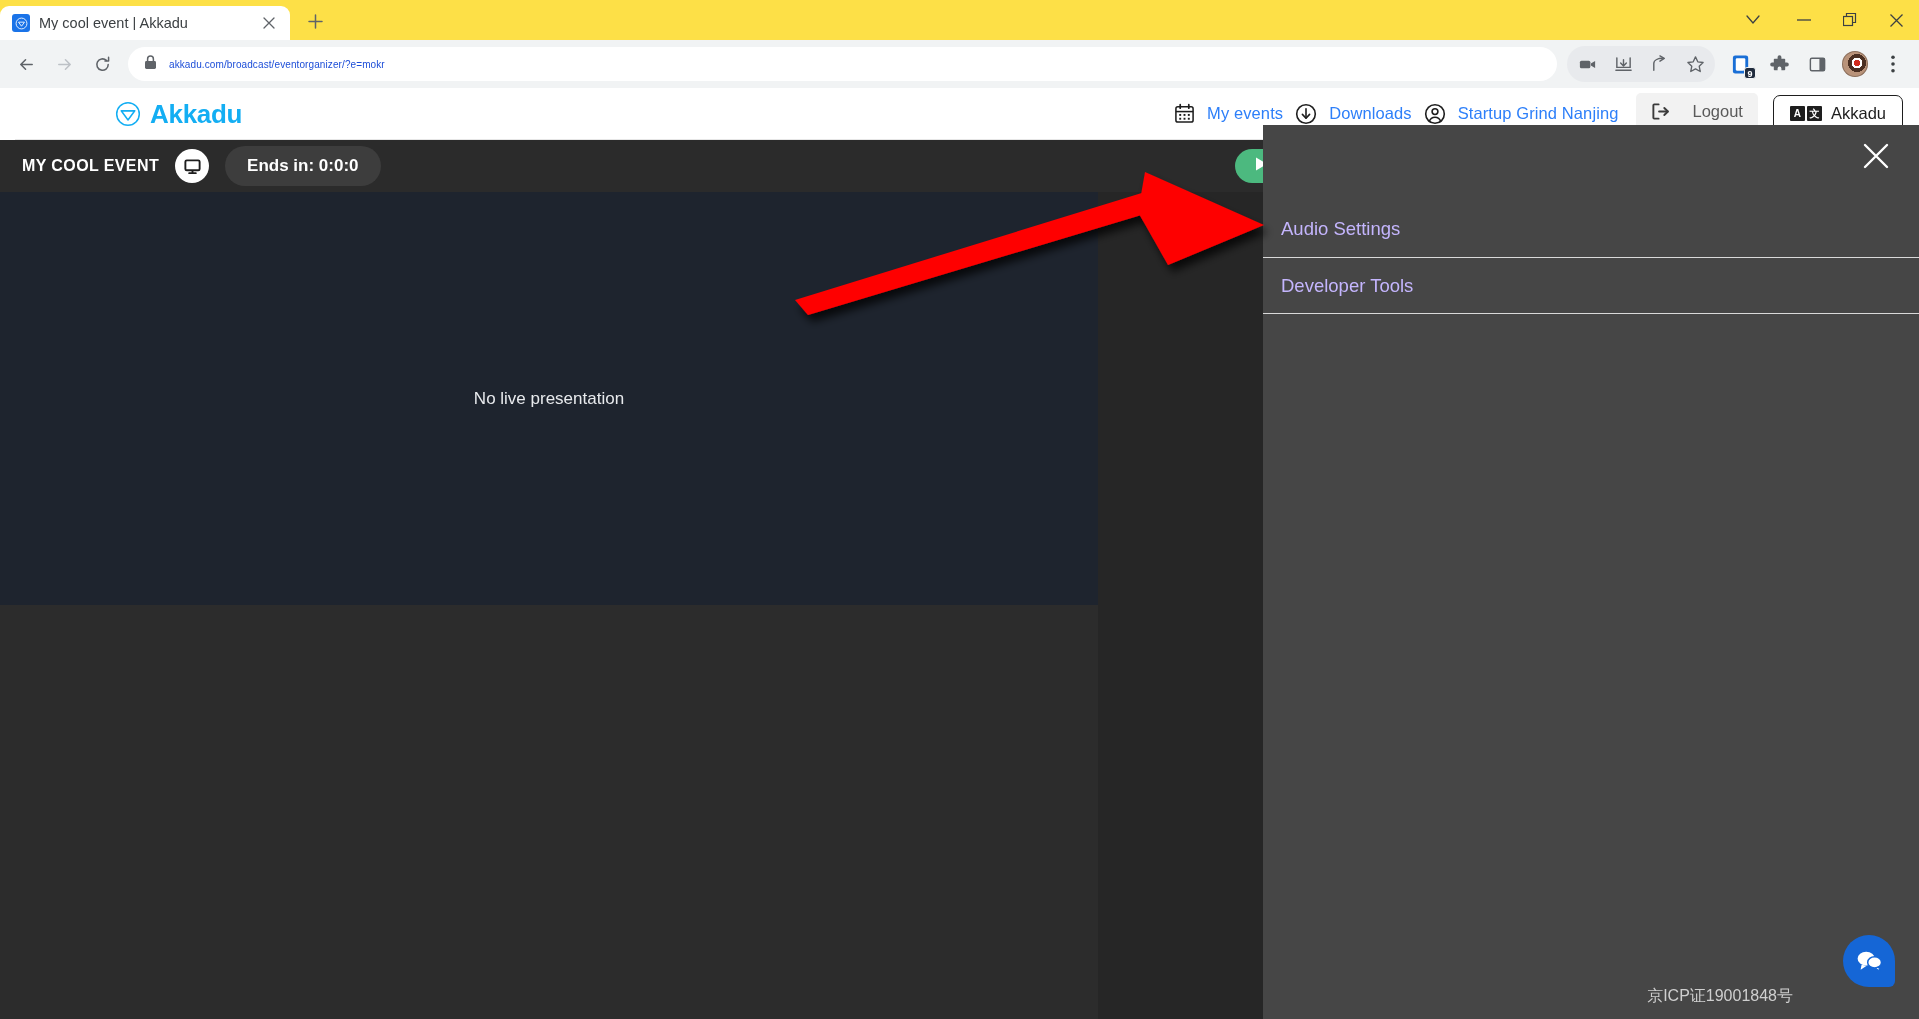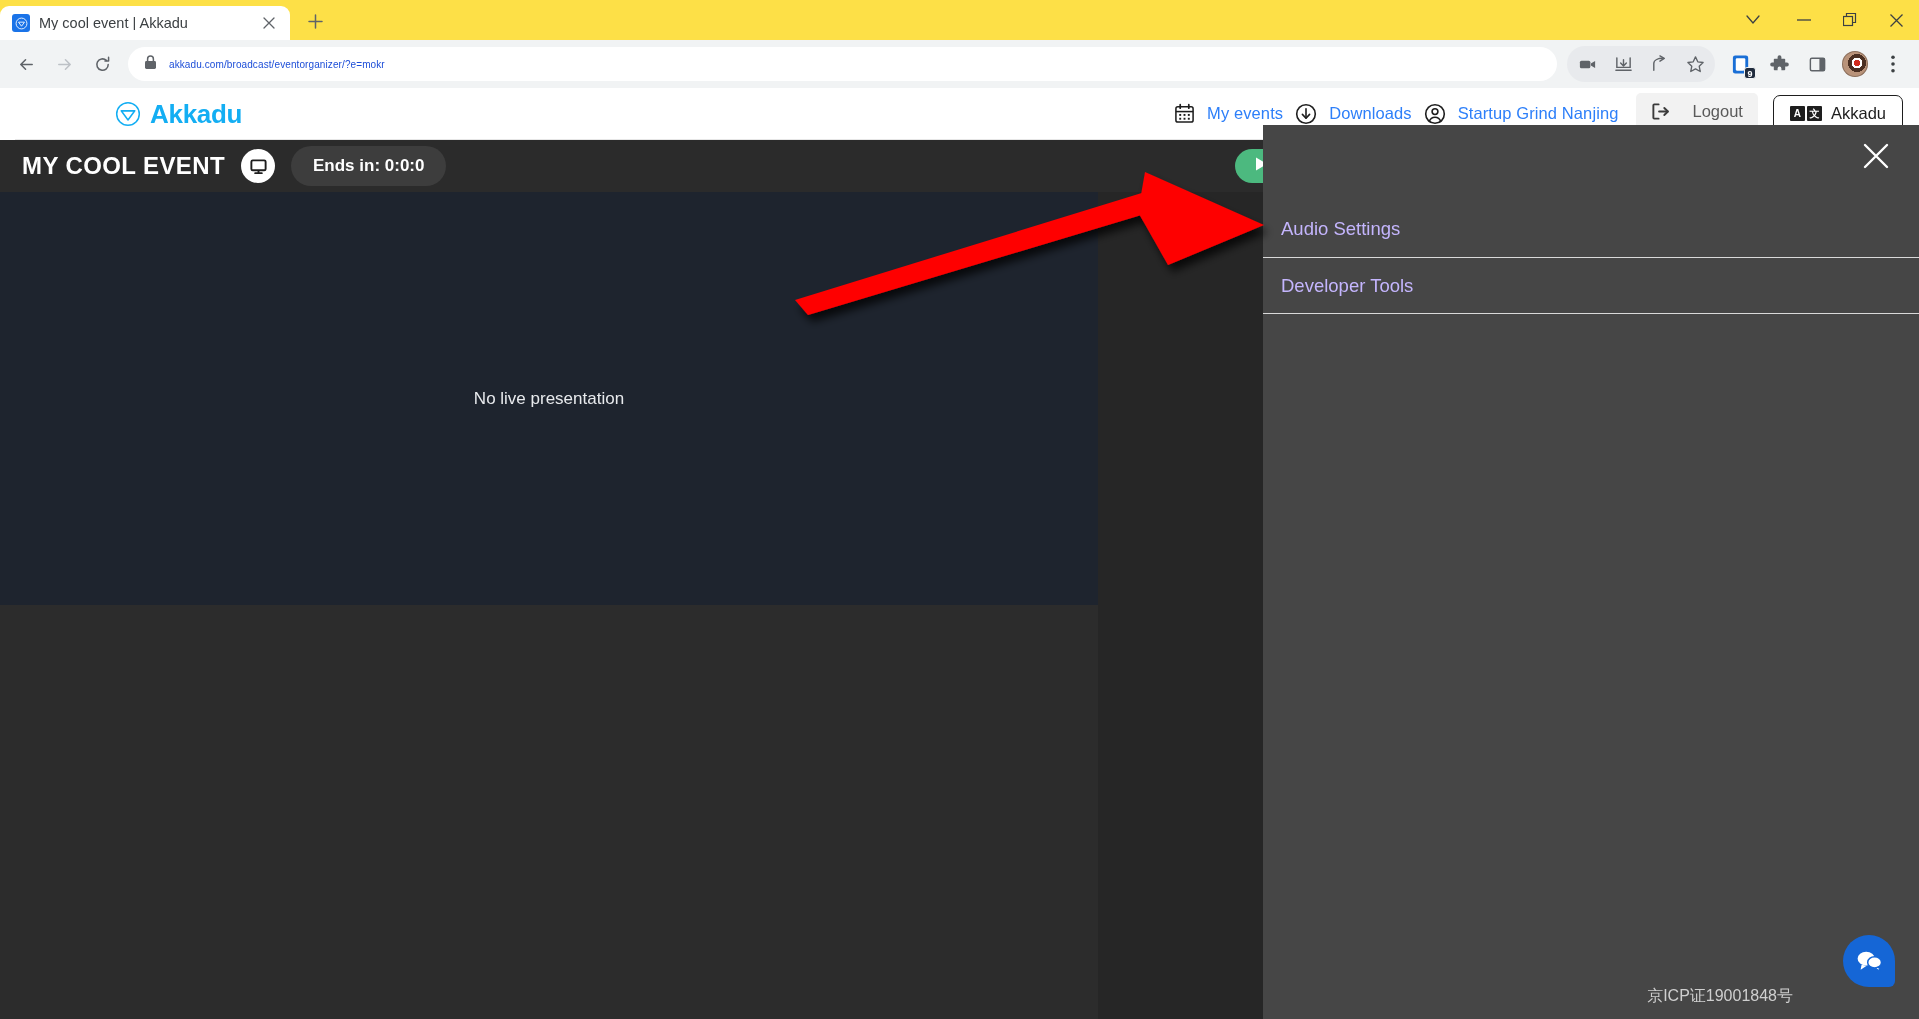--- a/index.html
+++ b/index.html
@@ -124,21 +124,21 @@
     font-weight:bold; display:flex; align-items:center; justify-content:center;
     border-radius:1px;
   }
 
   
   .event-bar {
     height:52px; background:#2b2b2b; display:flex; align-items:center;
     padding-left:22px; gap:16px; position:relative;
   }
   .event-title {
-    color:#fff; font-size:24px; font-weight:bold; letter-spacing:.4px;
+    color:#fff; font-size:16px; font-weight:bold; letter-spacing:.4px;
   }
   .screen-chip {
     width:34px; height:34px; border-radius:50%; background:#fff;
     display:flex; align-items:center; justify-content:center; flex:0 0 auto;
   }
   .timer-pill {
     background:#3d3d3d; border-radius:20px; padding:10px 22px;
     color:#fff; font-size:17px; font-weight:bold; white-space:nowrap;
   }
   .start-btn {

